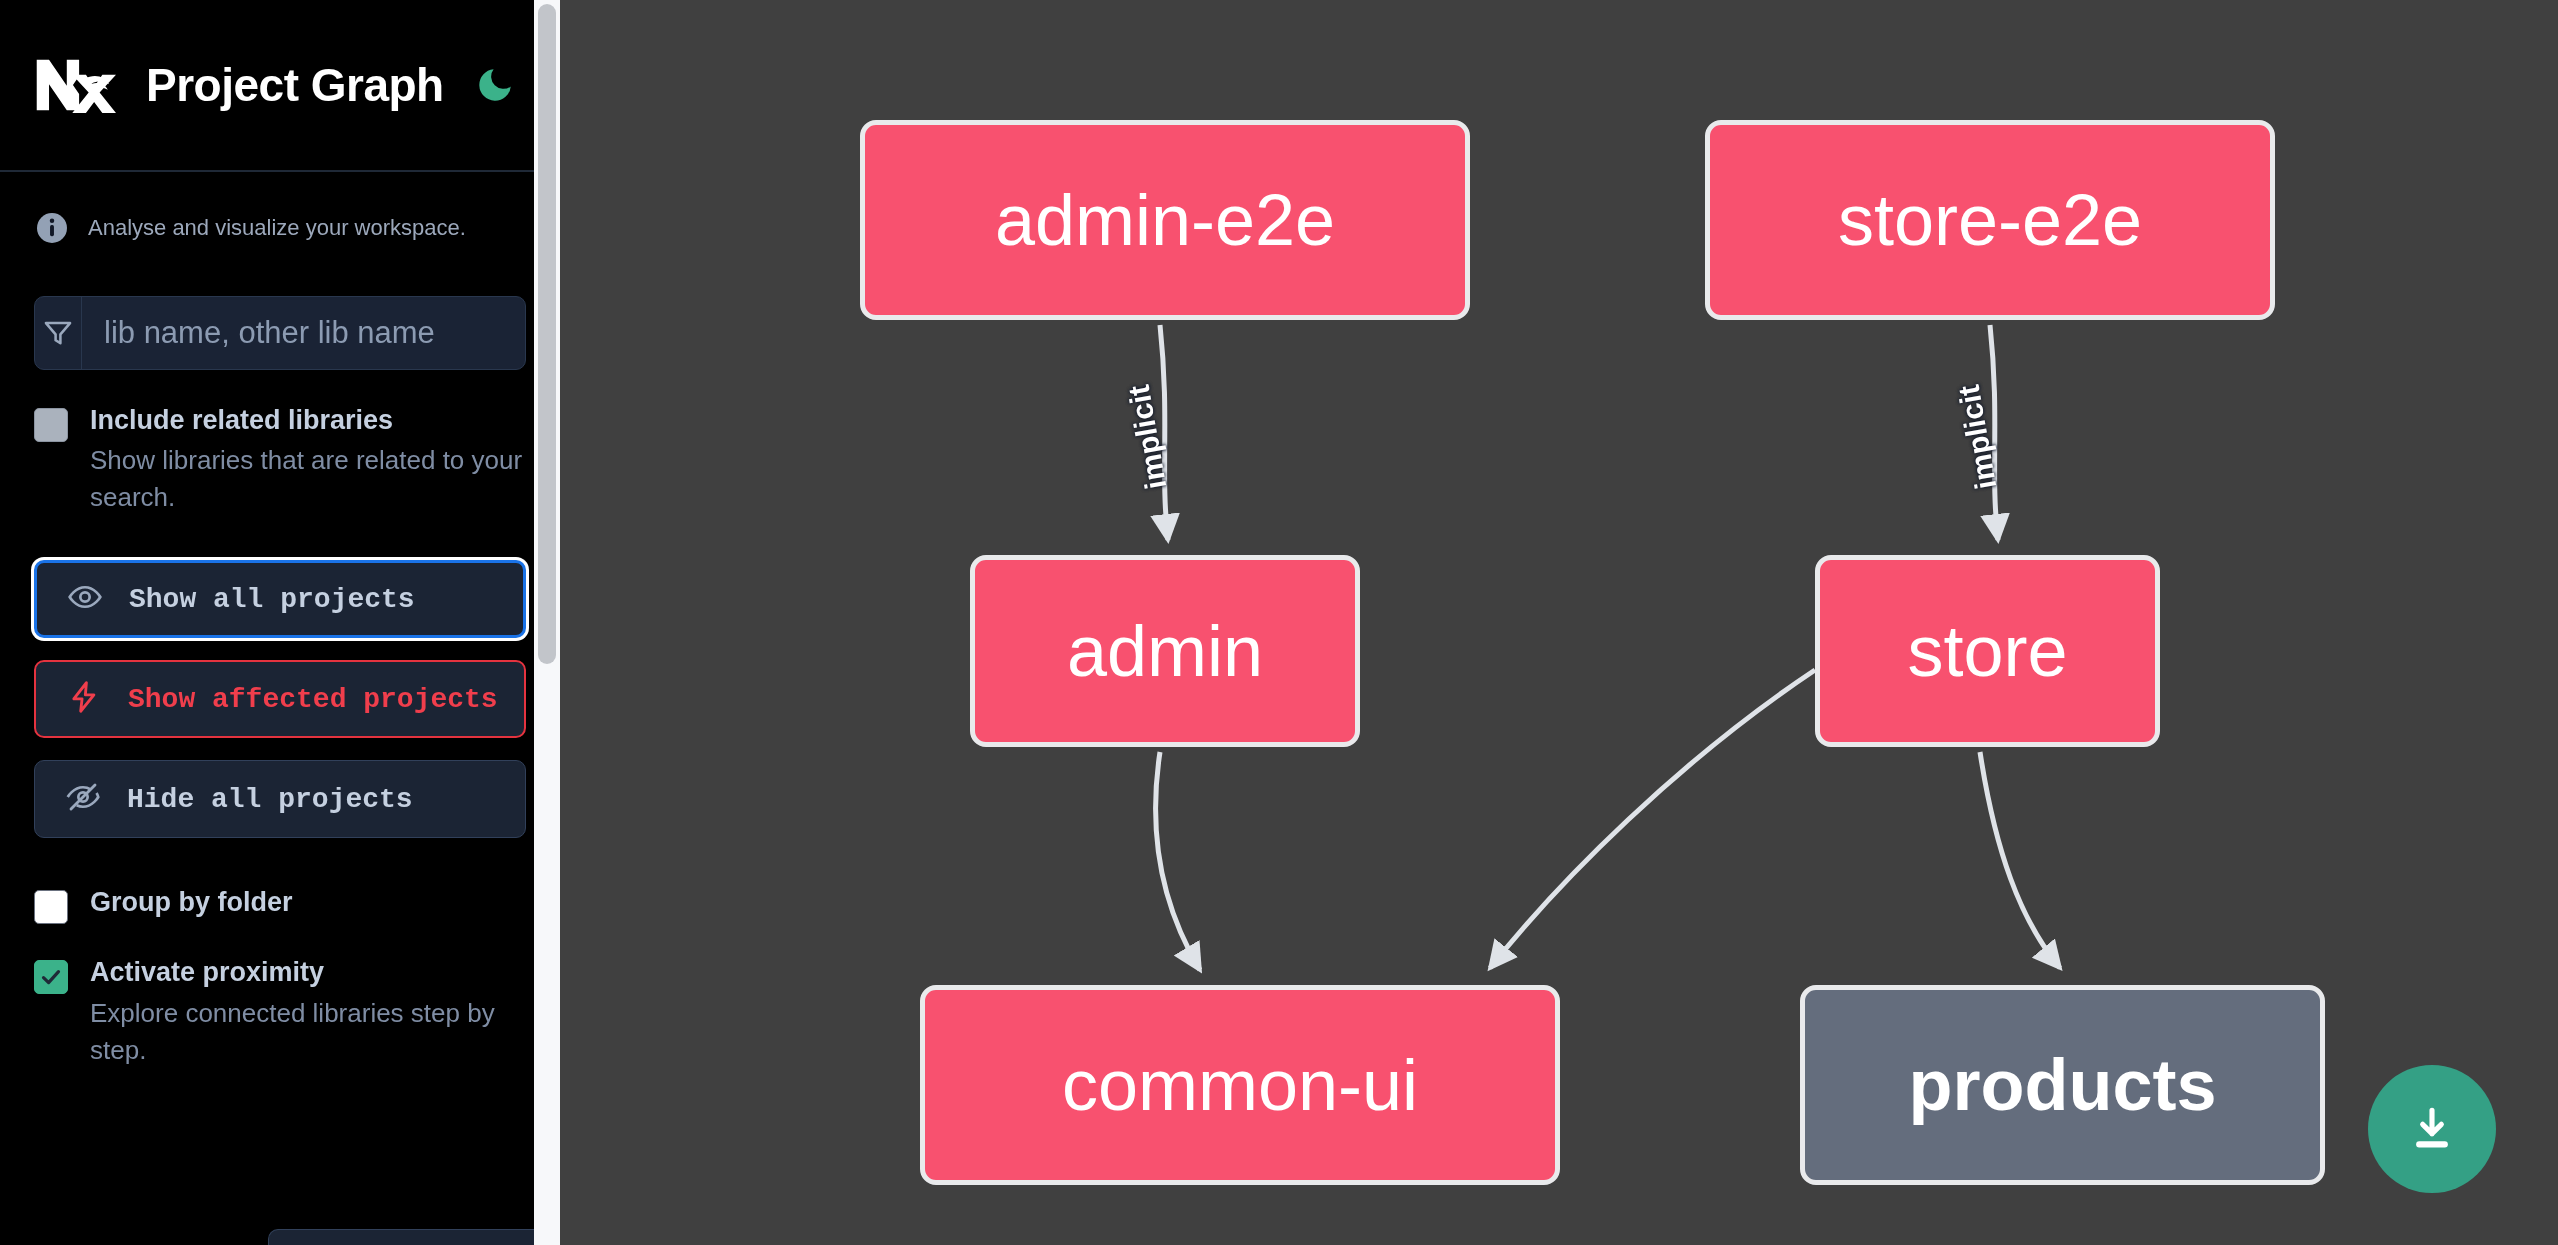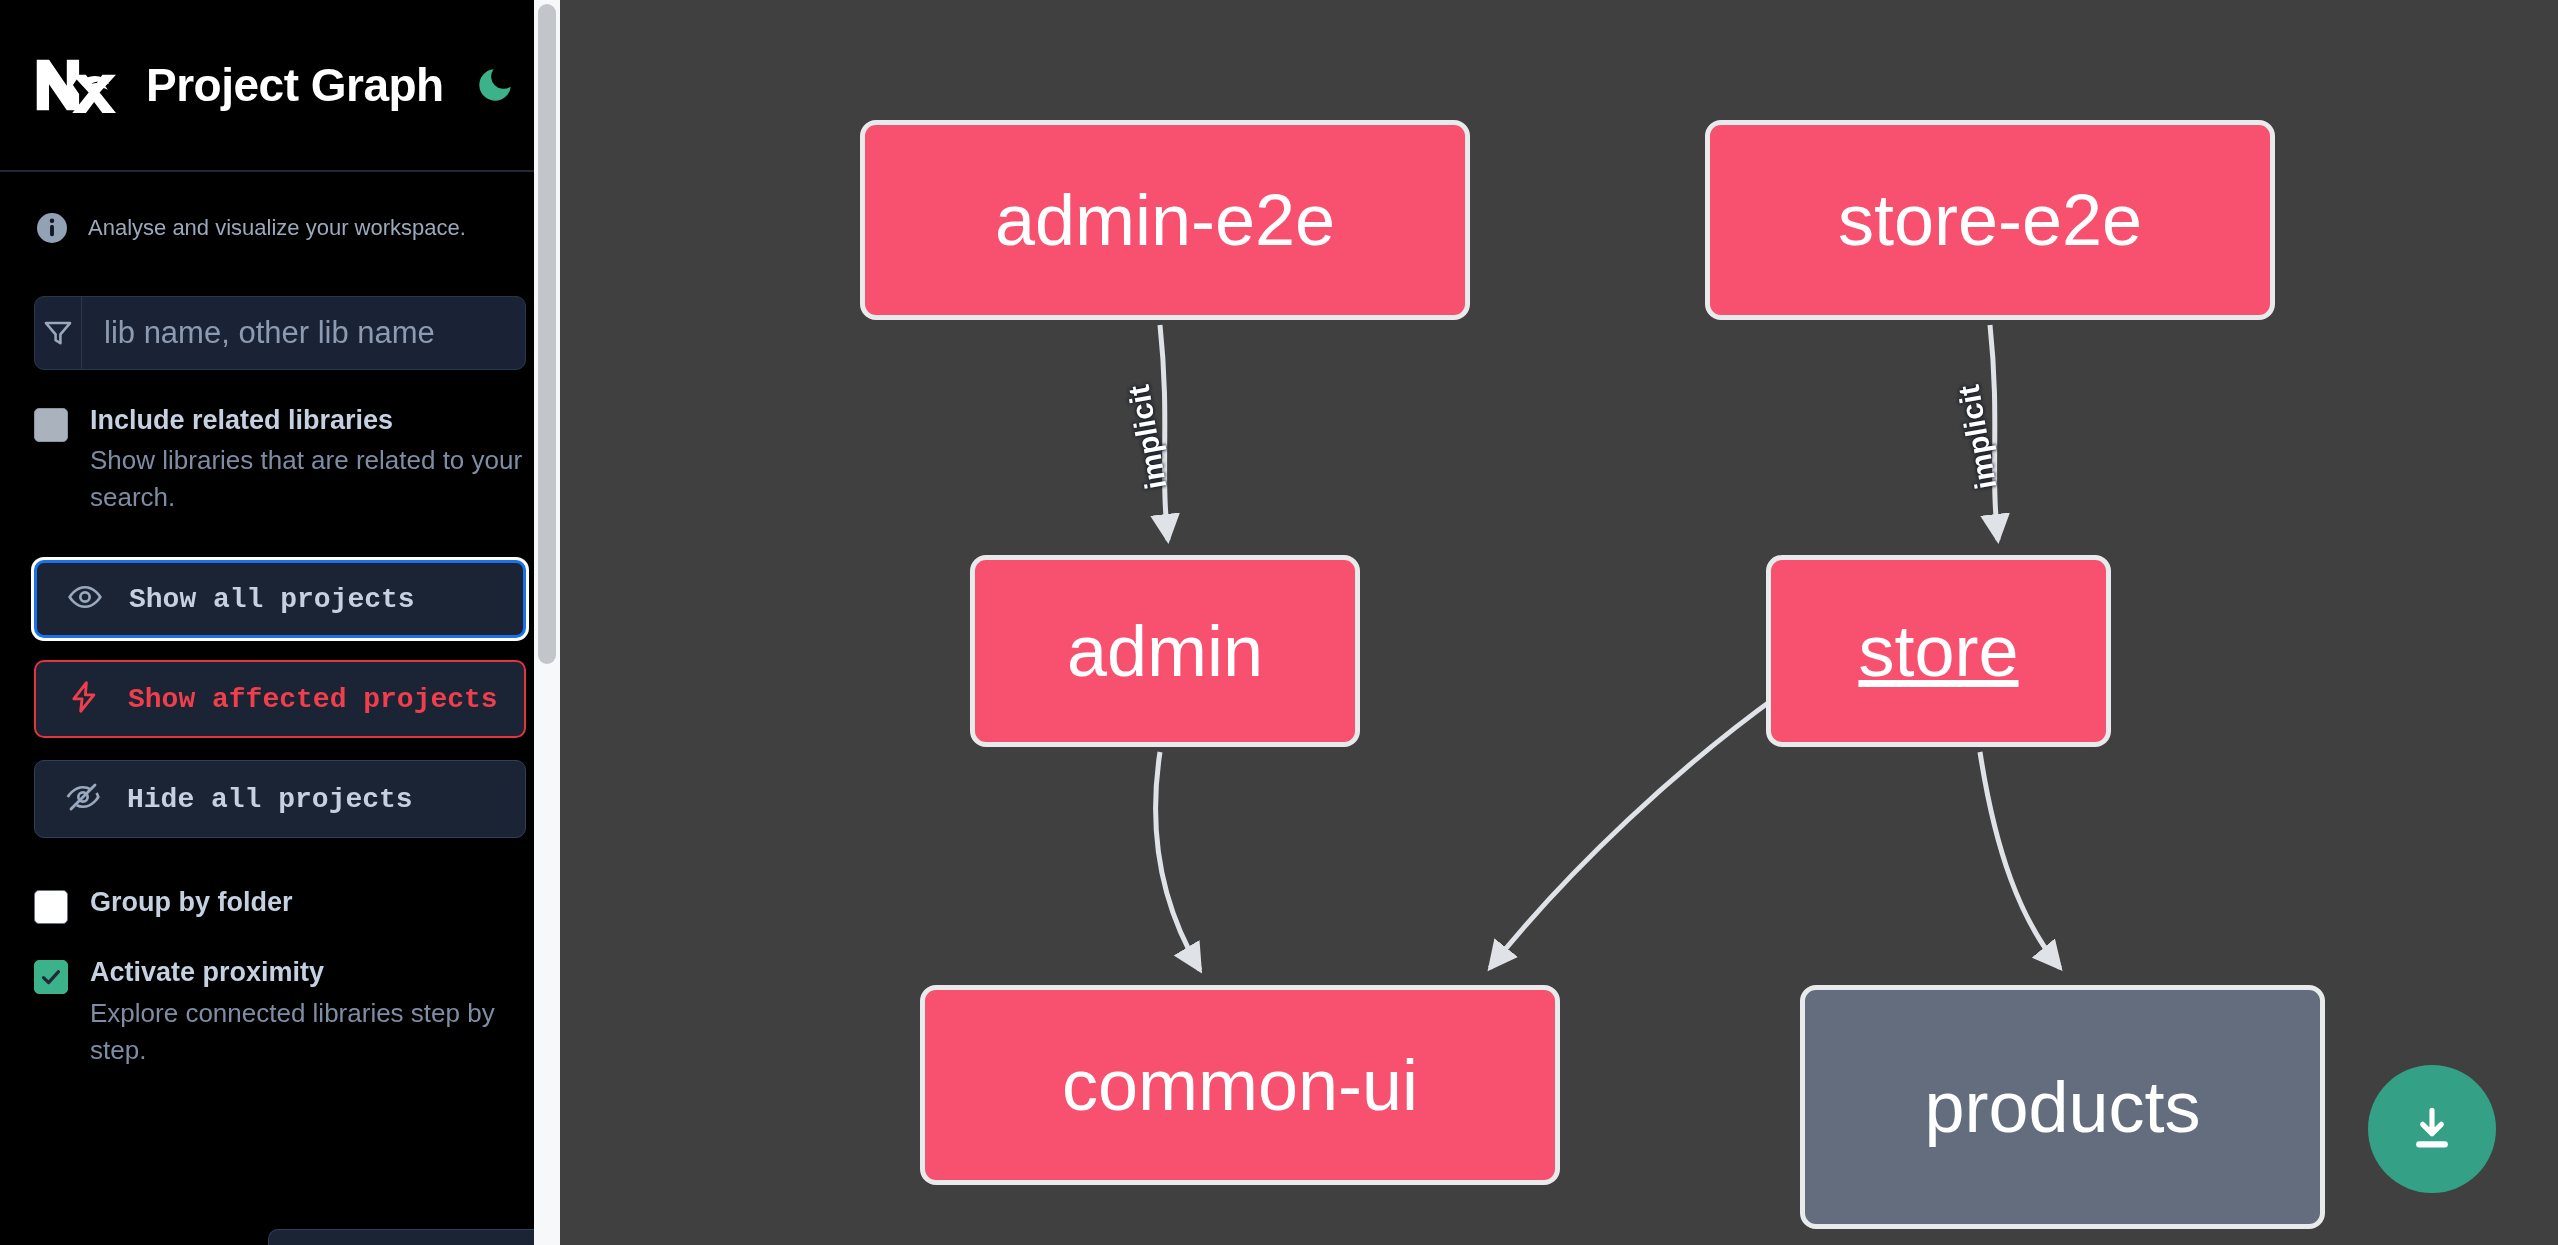--- a/index.html
+++ b/index.html
@@ -335,27 +335,27 @@
 
     <div class="node pink" style="left:300px;top:120px;width:610px;height:200px;font-size:72px;">
       <span class="nlabel">admin-e2e</span>
     </div>
     <div class="node pink" style="left:1145px;top:120px;width:570px;height:200px;font-size:72px;">
       <span class="nlabel">store-e2e</span>
     </div>
     <div class="node pink" style="left:410px;top:555px;width:390px;height:192px;font-size:72px;">
       <span class="nlabel">admin</span>
     </div>
-    <div class="node pink" style="left:1206px;top:555px;width:345px;height:192px;font-size:72px;text-decoration:underline;">
+    <div class="node pink" style="left:1255px;top:555px;width:345px;height:192px;font-size:72px;">
       <span class="nlabel">store</span>
     </div>
     <div class="node pink" style="left:360px;top:985px;width:640px;height:200px;font-size:72px;">
       <span class="nlabel">common-ui</span>
     </div>
-    <div class="node gray" style="left:1240px;top:985px;width:525px;height:244px;font-size:72px;">
+    <div class="node gray" style="left:1240px;top:985px;width:525px;height:200px;font-size:72px;font-weight:bold;">
       <span class="nlabel">products</span>
     </div>
 
     <span class="edge-label" style="left:535px;top:420px;transform:rotate(-100deg);">implicit</span>
     <span class="edge-label" style="left:1365px;top:420px;transform:rotate(-100deg);">implicit</span>
 
     <button id="download-fab">
       <svg viewBox="0 0 24 24" width="56" height="56" aria-hidden="true">
         <path fill="none" stroke="#ffffff" stroke-width="2.2" stroke-linecap="round" stroke-linejoin="round" d="M12 4v10m0 0 4-4m-4 4-4-4"></path>
         <path stroke="#ffffff" stroke-width="2.6" stroke-linecap="round" d="M6.5 18.6h11"></path>

